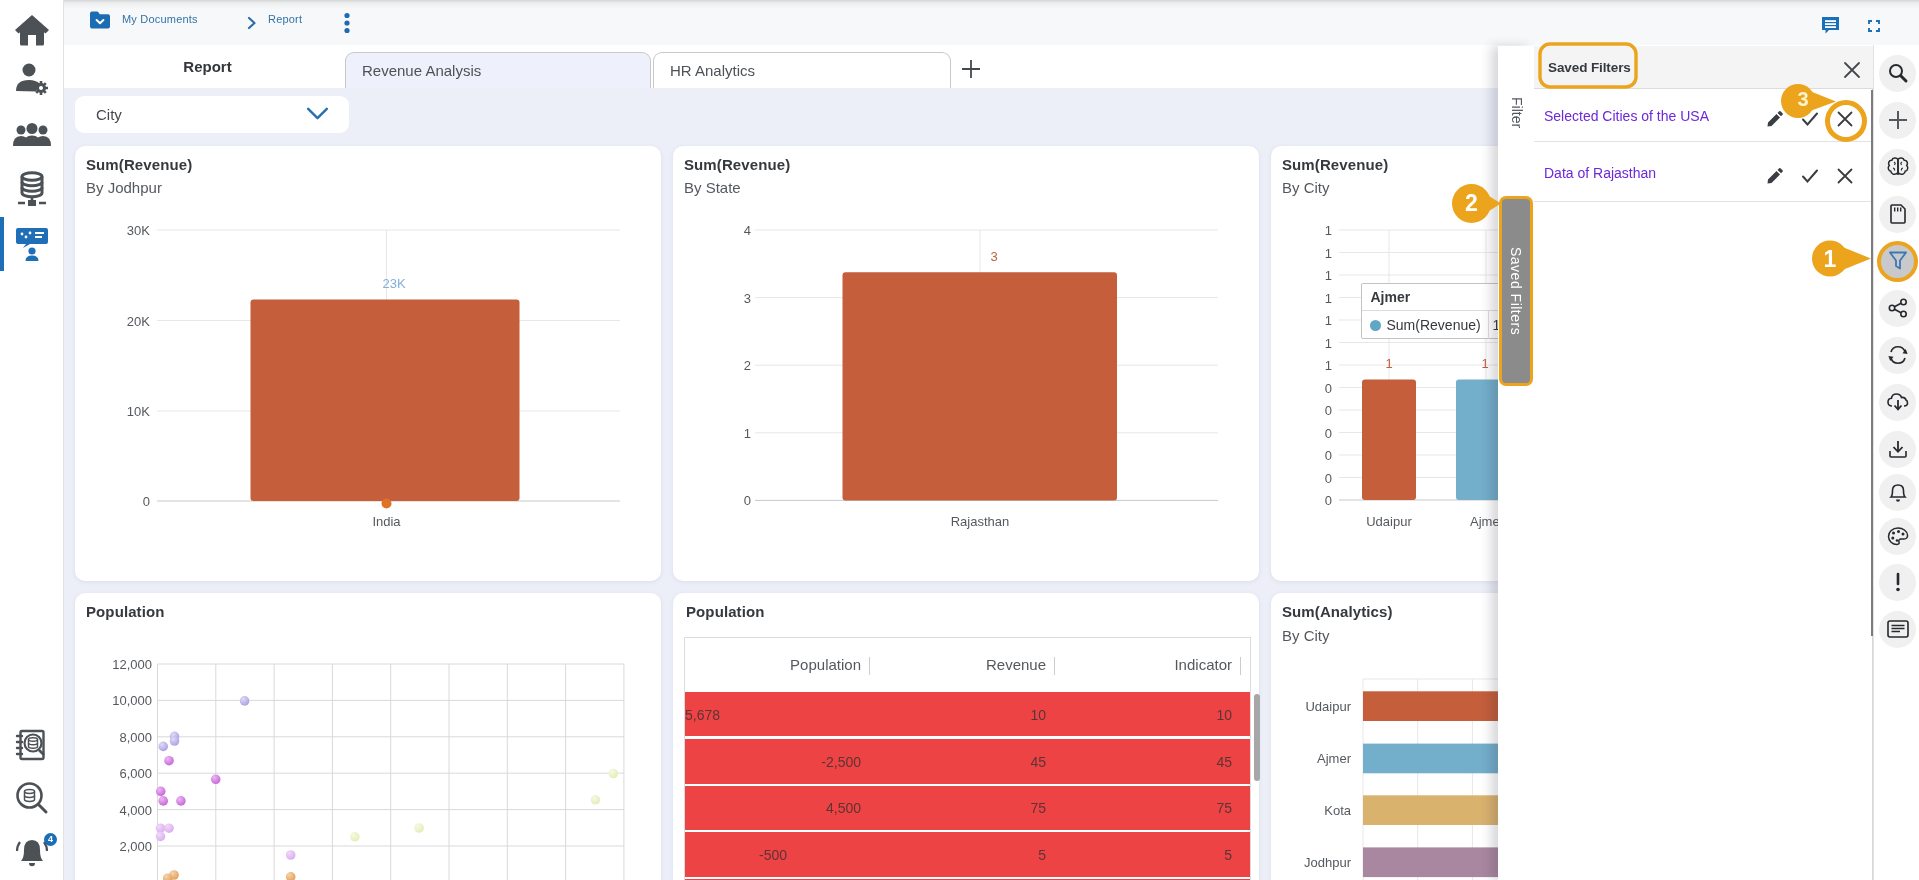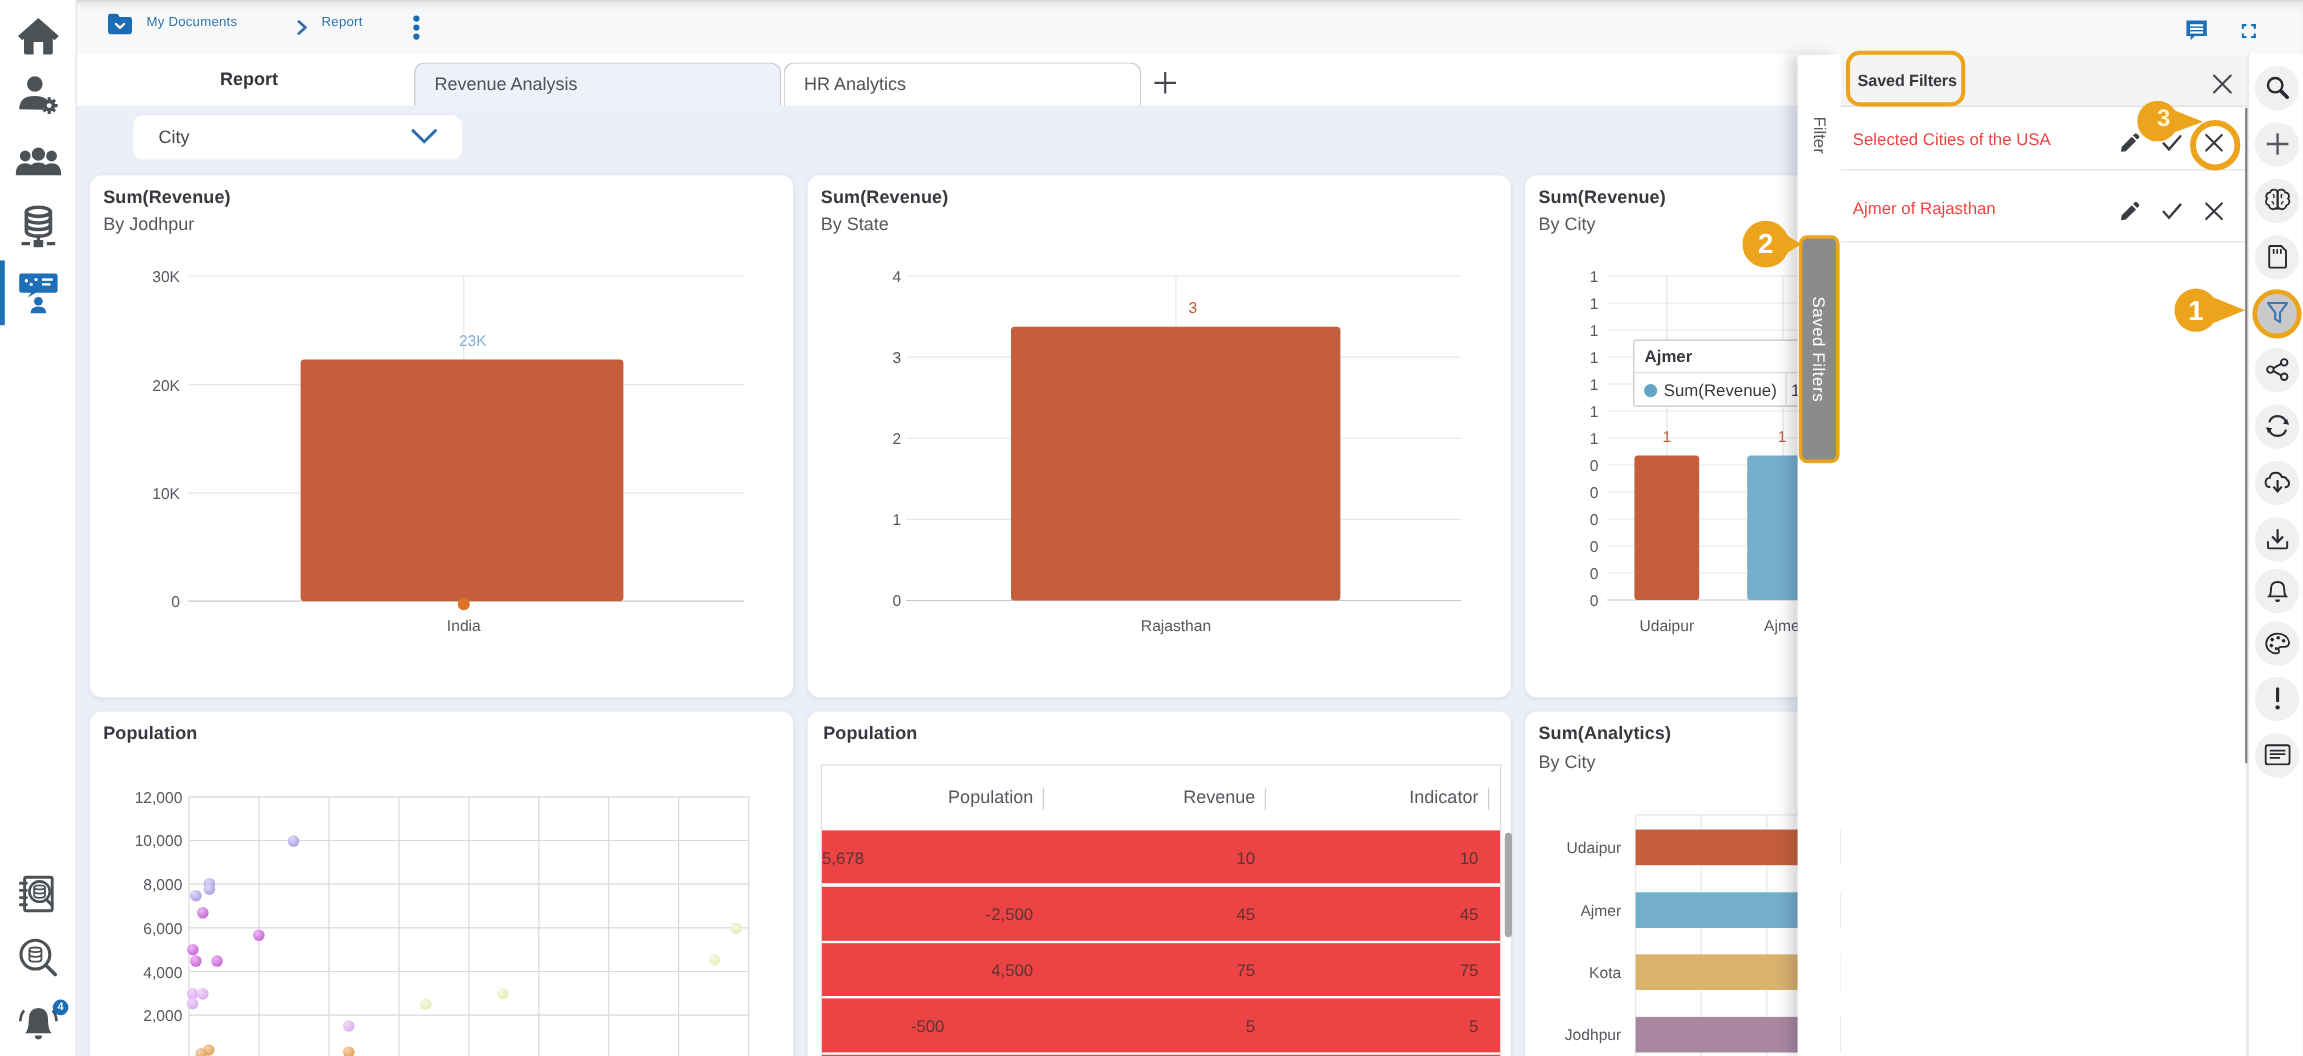--- a/index.html
+++ b/index.html
@@ -12,36 +12,36 @@
 #topedge { position:absolute; left:0; top:0; width:1919px; height:4px; background:linear-gradient(#d2d3d6,#f2f3f5); }
 .crumb { position:absolute; top:13px; font-size:11px; color:#3273a8; letter-spacing:0.2px; }
 
 
 #tabrow { position:absolute; left:64px; top:45px; width:1855px; height:43px; background:#ffffff; }
 .tab { position:absolute; top:7px; height:37px; border:1px solid #c9c9cc; border-bottom:none; border-radius:9px 9px 0 0; font-size:15px; color:#4e5256; padding:9px 0 0 16px; }
 #tab-report { position:absolute; top:13px; left:56px; width:175px; text-align:center; font-weight:bold; font-size:15px; color:#33373b; }
 
 
 #content { position:absolute; left:64px; top:88px; width:1855px; height:792px; background:#eceff8; }
-#citybox { position:absolute; left:11px; top:8px; width:274px; height:37px; background:#fff; border-radius:9px;margin-left:36px; }
+#citybox { position:absolute; left:11px; top:8px; width:274px; height:37px; background:#fff; border-radius:9px; }
 #citybox span { position:absolute; left:21px; top:10px; font-size:15px; color:#45494d; }
 .card { position:absolute; background:#fff; border-radius:10px; box-shadow:0 1px 4px rgba(70,80,120,0.10); }
 .ctitle { position:absolute; left:11px; top:10px; font-size:15px; font-weight:bold; color:#36393d; letter-spacing:0.1px; }
 .csub { position:absolute; left:11px; top:33px; font-size:15px; color:#55595e; }
 
 
 #strip { position:absolute; left:1498px; top:46px; width:36px; height:834px; background:#fff; box-shadow:-7px 0 10px rgba(40,40,60,0.18); }
 #striplabel { position:absolute; left:1509px; top:97px; width:16px; font-size:14px; color:#55595e; writing-mode:vertical-rl; }
 #graytab { position:absolute; left:1498.5px; top:196px; width:34px; height:190px; background:#8b8b8b; border:3px solid #eba41c; border-radius:7px; }
 #graytab span { position:absolute; left:6px; top:48px; font-size:14px; color:#fff; writing-mode:vertical-rl; letter-spacing:0.5px; }
 #panel { position:absolute; left:1534px; top:46px; width:339px; height:834px; background:#fff; border-right:1px solid #d7d7d9; }
 #panelhead { position:absolute; left:0; top:0; width:339px; height:43px; background:#f4f4f5; border-bottom:1px solid #dcdcde; }
 #paneltitle { position:absolute; left:14px; top:14px; font-size:13.5px; font-weight:bold; color:#36393d; letter-spacing:-0.1px; }
 .prow { position:absolute; left:0; width:338px; height:56px; border-bottom:1px solid #e2e2e4; }
-.prow .ptext { position:absolute; left:10px; top:19px; font-size:14px; color:#ef4444; }
+.prow .ptext { position:absolute; left:10px; top:19px; font-size:14px; color:#6d28d9; }
 #pthumb { position:absolute; left:337px; top:44px; width:4px; height:546px; background:#7c7c7e; }
 
 
 #rail { position:absolute; left:1873px; top:45px; width:46px; height:835px; background:#fff; border-left:1px solid #e3e3e5; }
 .railc { position:absolute; left:5px; width:37px; height:37px; border-radius:50%; background:#f0f0f1; }
 .railc svg { position:absolute; left:50%; top:50%; transform:translate(-50%,-50%); }
 
 
 #sidebar { position:absolute; left:0; top:0; width:64px; height:880px; background:#fff; border-right:1px solid #e2e2e6; }
 .sic { position:absolute; left:32px; transform:translate(-50%,-50%); }
@@ -353,21 +353,21 @@
         <path fill="#3a3d41" d="M2 11.5 L10.5 3 L14 6.5 L5.5 15 L1.5 15.5 Z M11.5 2 L13.2 0.3 Q14 -0.3 14.8 0.5 L16.5 2.2 Q17.3 3 16.5 3.8 L15 5.3 Z"></path>
       </svg>
     <svg class="abs" style="left:267px;top:22px" width="18" height="16" viewBox="0 0 18 16">
         <path fill="none" stroke="#3a3d41" stroke-width="2" stroke-linecap="round" d="M2 8.5 L6.5 13.5 L16 2.5"></path>
       </svg>
     <svg class="abs" style="left:303px;top:22px" width="16" height="16" viewBox="0 0 16 16">
         <path stroke="#3a3d41" stroke-width="1.8" stroke-linecap="round" d="M1.5 1.5 L14.5 14.5 M14.5 1.5 L1.5 14.5"></path>
       </svg>
   </div>
   <div class="prow" style="top:96px;height:60px;">
-    <div class="ptext" style="top:23px">Ajmer of Rajasthan</div>
+    <div class="ptext" style="top:23px">Data of Rajasthan</div>
     <svg class="abs" style="left:232px;top:26px" width="17" height="17" viewBox="0 0 17 17">
         <path fill="#3a3d41" d="M2 11.5 L10.5 3 L14 6.5 L5.5 15 L1.5 15.5 Z M11.5 2 L13.2 0.3 Q14 -0.3 14.8 0.5 L16.5 2.2 Q17.3 3 16.5 3.8 L15 5.3 Z"></path>
       </svg>
     <svg class="abs" style="left:267px;top:26px" width="18" height="16" viewBox="0 0 18 16">
         <path fill="none" stroke="#3a3d41" stroke-width="2" stroke-linecap="round" d="M2 8.5 L6.5 13.5 L16 2.5"></path>
       </svg>
     <svg class="abs" style="left:303px;top:26px" width="16" height="16" viewBox="0 0 16 16">
         <path stroke="#3a3d41" stroke-width="1.8" stroke-linecap="round" d="M1.5 1.5 L14.5 14.5 M14.5 1.5 L1.5 14.5"></path>
       </svg>
   </div>

